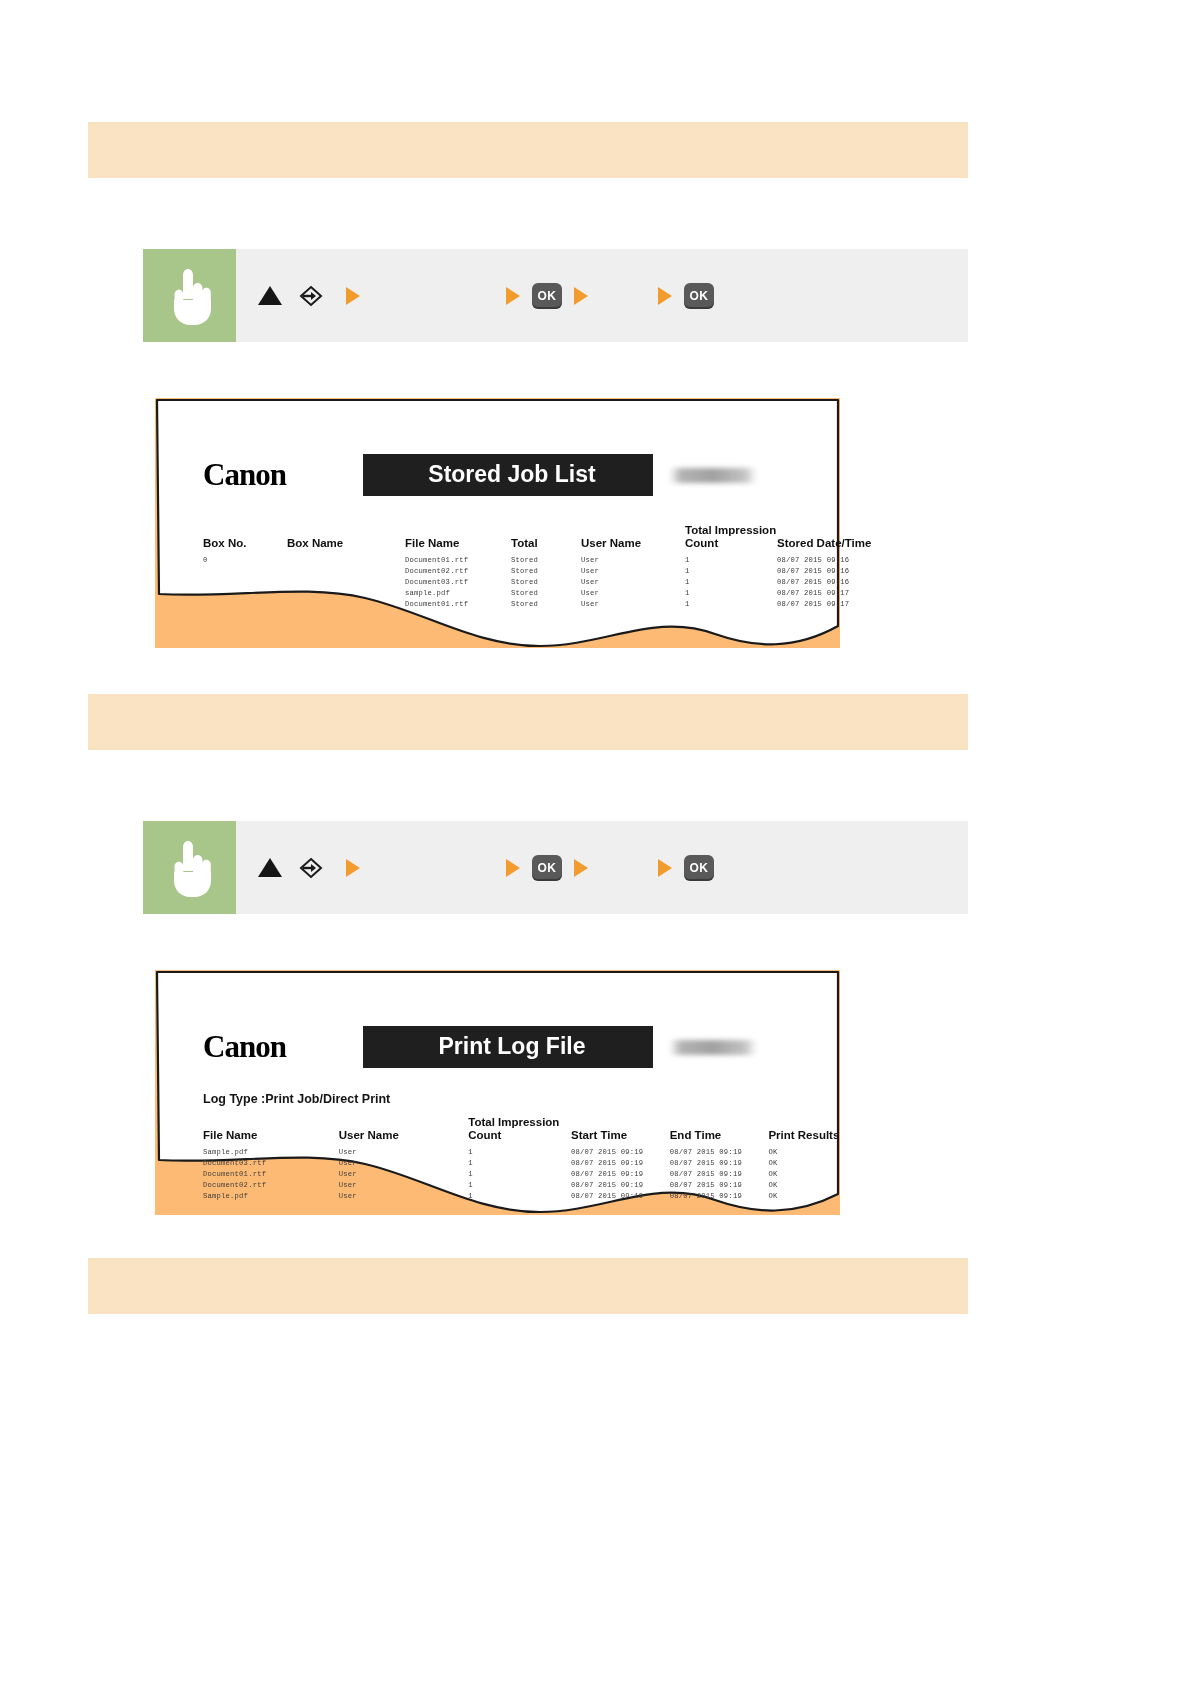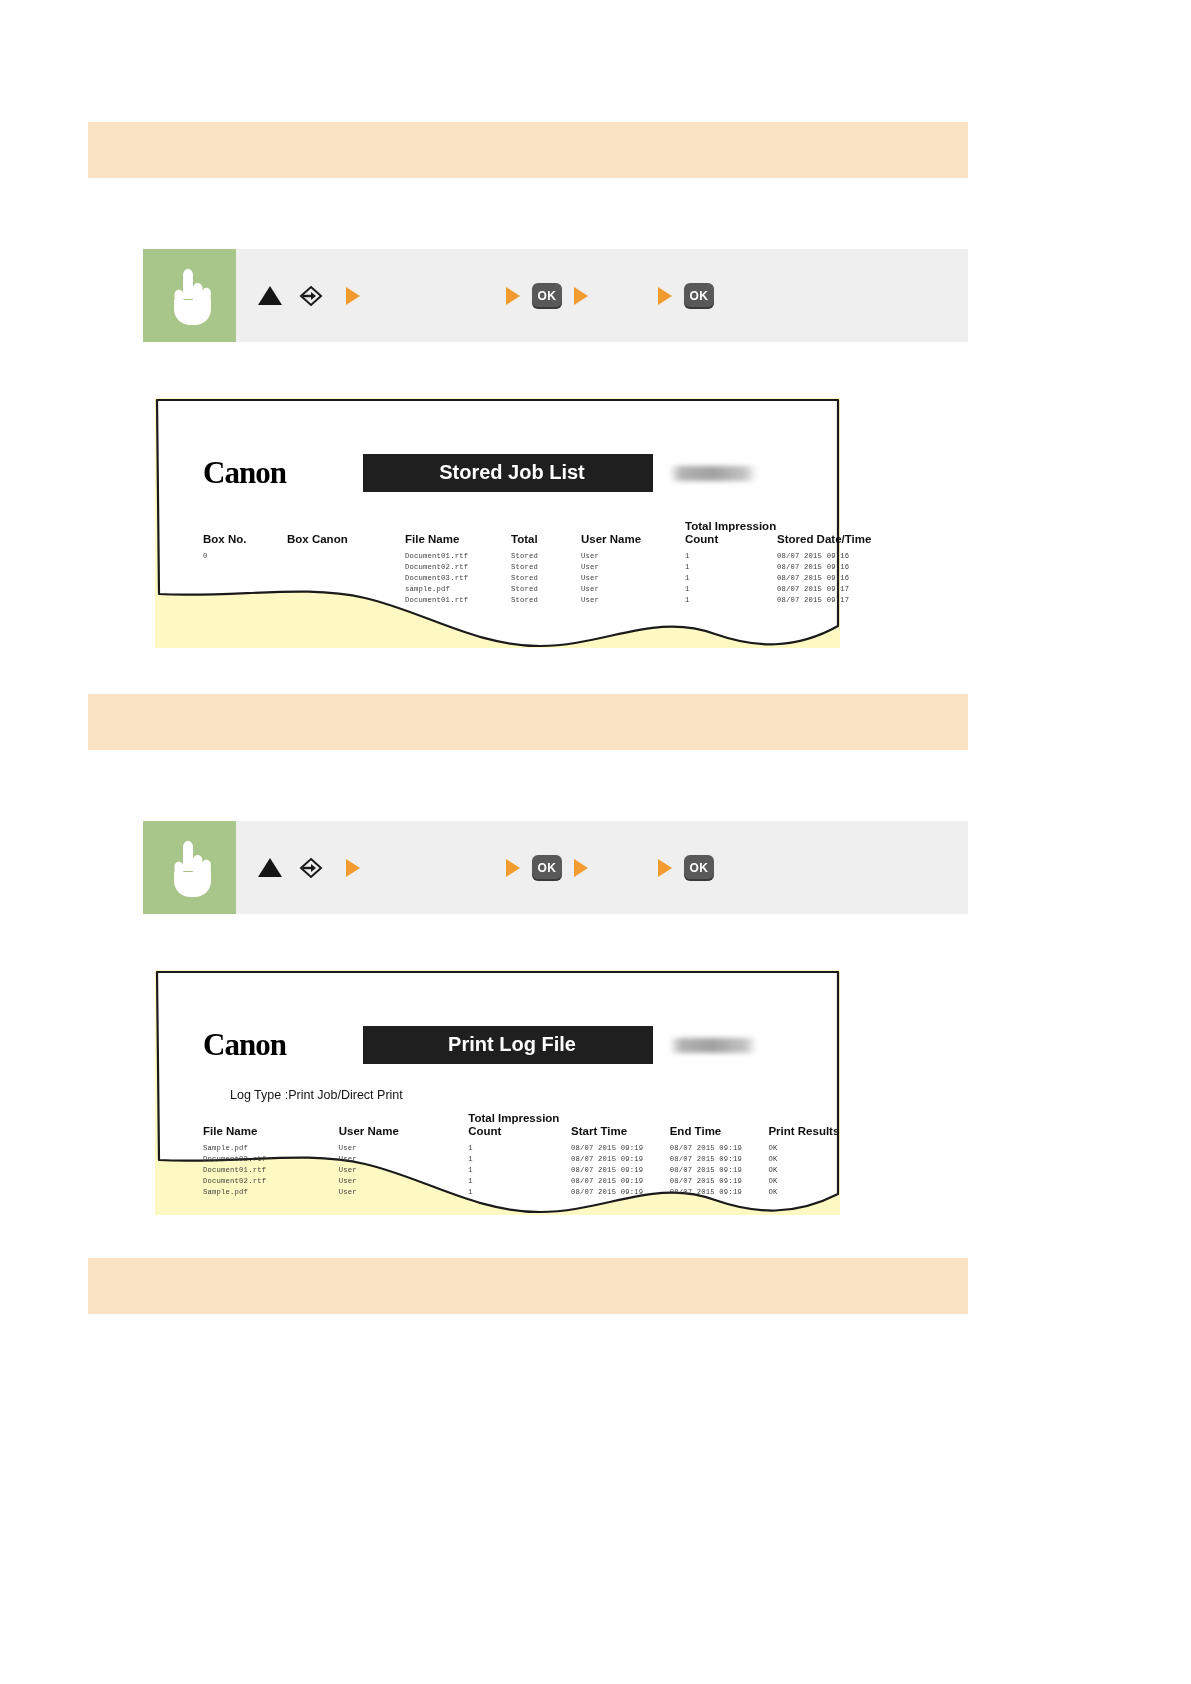--- a/index.html
+++ b/index.html
@@ -113,21 +113,21 @@
     color: #2b2b2b;
     white-space: nowrap;
     padding: 0 4px;
   }
   .op-gap-a { width: 118px; }
   .op-gap-b { width: 42px; }
 
   
   .printout {
     position: absolute;
-    background: #fef9c3;
+    background: #fdba74;
   }
   .printout-1 { left: 155px; top: 398px; width: 685px; height: 250px; }
   .printout-2 { left: 155px; top: 970px; width: 685px; height: 245px; }
 
   .paper {
     position: absolute;
     left: 0; top: 0;
     width: 100%;
     height: 100%;
   }
@@ -151,21 +151,21 @@
     font-weight: bold;
     font-size: 31px;
     letter-spacing: -1px;
     color: #000;
     width: 160px;
     flex: 0 0 160px;
   }
   .doc-title-bar {
     background: #1f1f1f;
     color: #ffffff;
-    font-size: 20px;
+    font-size: 23px;
     font-weight: bold;
     text-align: center;
     padding: 7px 0 8px 8px;
     width: 290px;
     flex: 0 0 290px;
   }
   .redact {
     margin-left: 16px;
     width: 88px;
     height: 15px;
@@ -175,23 +175,22 @@
       rgba(150,150,150,0.9) 50%,
       rgba(175,175,175,0.75) 86%,
       rgba(190,190,190,0) 100%);
     filter: blur(2.6px);
     align-self: center;
   }
 
   .log-type {
     margin-top: 24px;
     font-size: 12.5px;
-    font-weight: normal;
+    font-weight: bold;
     color: #141414;
-    margin-left: 27px;
   }
 
   table.report {
     width: 660px;
     border-collapse: collapse;
     table-layout: fixed;
   }
   .report-1 { margin-top: 28px; }
   .report-2 { margin-top: 10px; }
   table.report th {
@@ -307,21 +306,21 @@
             <col class="sj-c2">
             <col class="sj-c3">
           <col class="sj-c4">
             <col class="sj-c5">
             <col class="sj-c6">
             <col class="sj-c7">
         </colgroup>
         <thead>
           <tr>
             <th>Box No.</th>
-            <th>Box Canon</th>
+            <th>Box Name</th>
             <th>File Name</th>
             <th>Total</th>
             <th>User Name</th>
             <th class="th-wrap">
               <span>Total Impression</span><br>
               <span>Count</span>
             </th>
             <th>Stored Date/Time</th>
           </tr>
         </thead>

